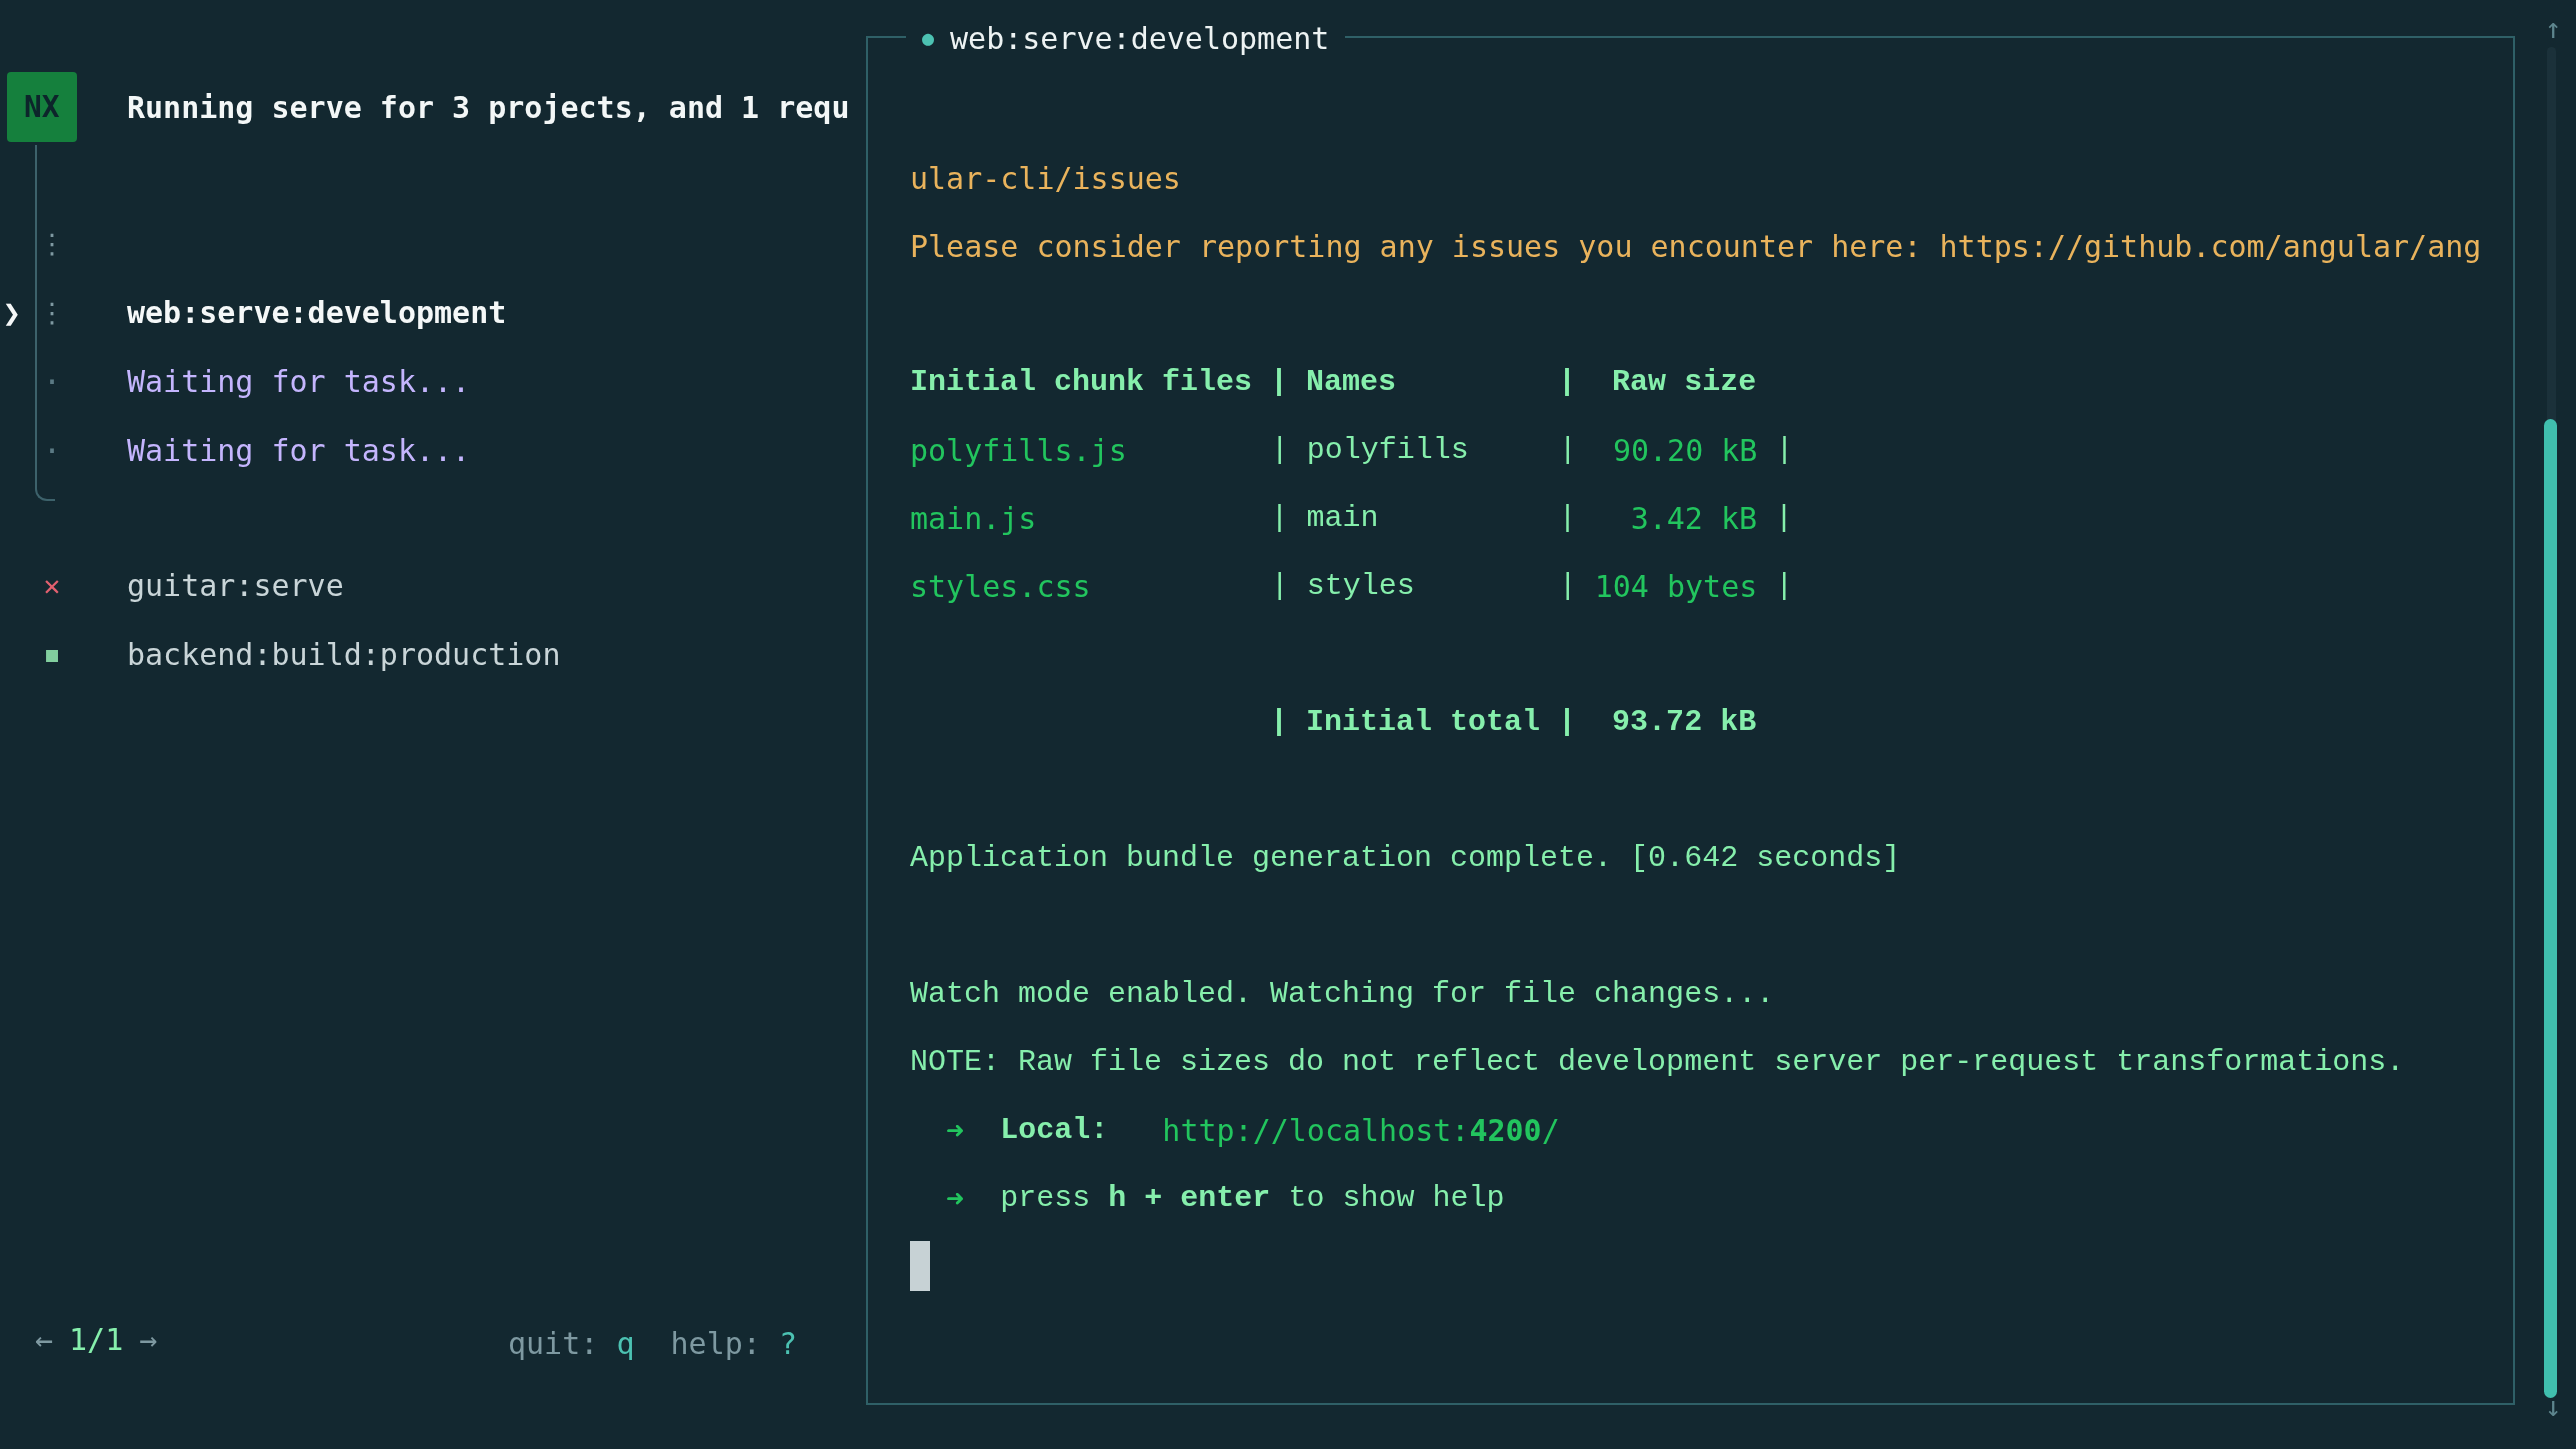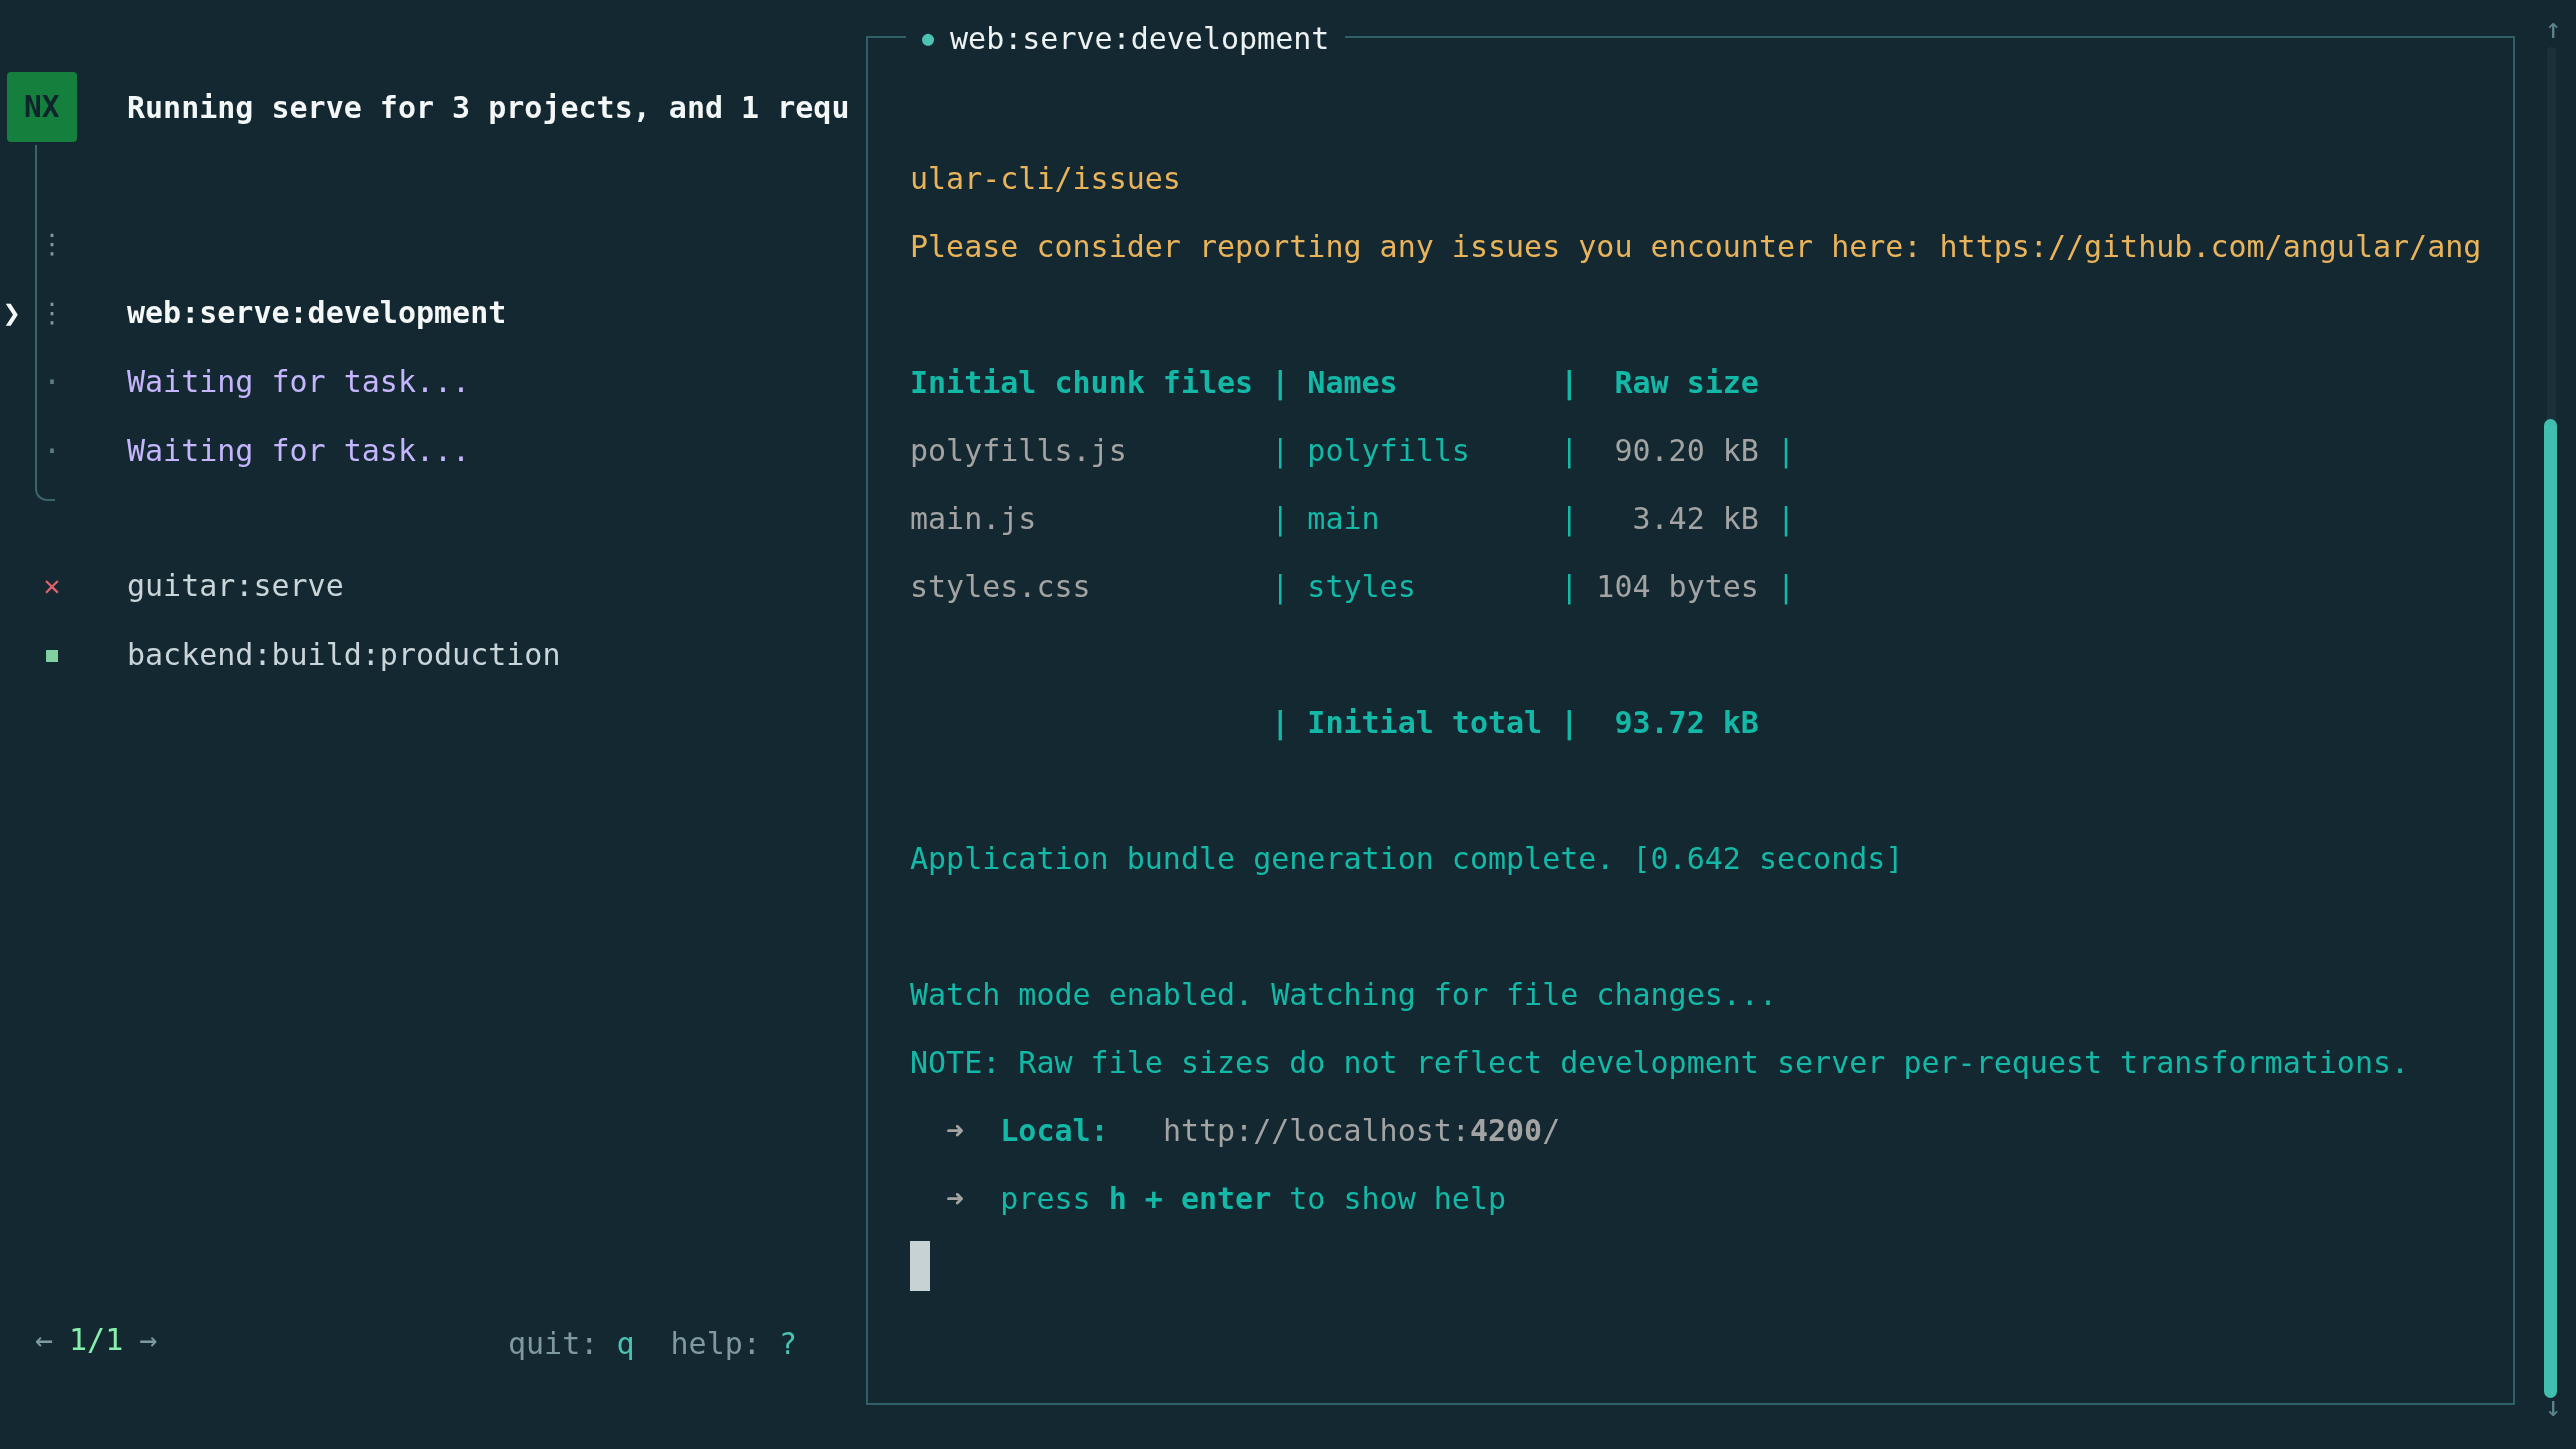--- a/index.html
+++ b/index.html
@@ -56,22 +56,22 @@
     position:absolute; left:38px; top:-23px; height:46px; padding:0 16px;
     background:#132830; display:flex; align-items:center; gap:16px;
   }
   .pt-dot  { color:#4cc2b2; font-size:20px; }
   .pt-text { color:#edf3f3; }
 
   .lines { position:absolute; left:42px; top:106px; right:24px; }
   .line  { height:68px; display:flex; align-items:center; }
   .line span { white-space:pre; }
   .c-y { color:#e9b35c; }
-  .c-t { color:#a3a3a3; }
-  .c-w { color:#14b8a6; }
+  .c-t { color:#22c55e; }
+  .c-w { color:#86efac;font-family:Liberation Mono, monospace; }
   .b   { font-weight:700; }
   .cursor { width:20px; height:50px; background:#c7d2d5; display:inline-block; }
 
   
   .sb-up, .sb-down { position:absolute; left:2536px; width:35px; text-align:center; color:#5d858d; font-size:28px; }
   .sb-up   { top:12px; }
   .sb-down { top:1390px; }
   .sb-track { position:absolute; left:2547px; top:47px; width:9.4px; height:1338px; background:rgba(124,170,178,0.08); border-radius:5.4px; }
   .sb-thumb { position:absolute; left:2544px; top:419px; width:13.4px; height:979px; background:#40bfae; border-radius:6.7px; }
 </style>

